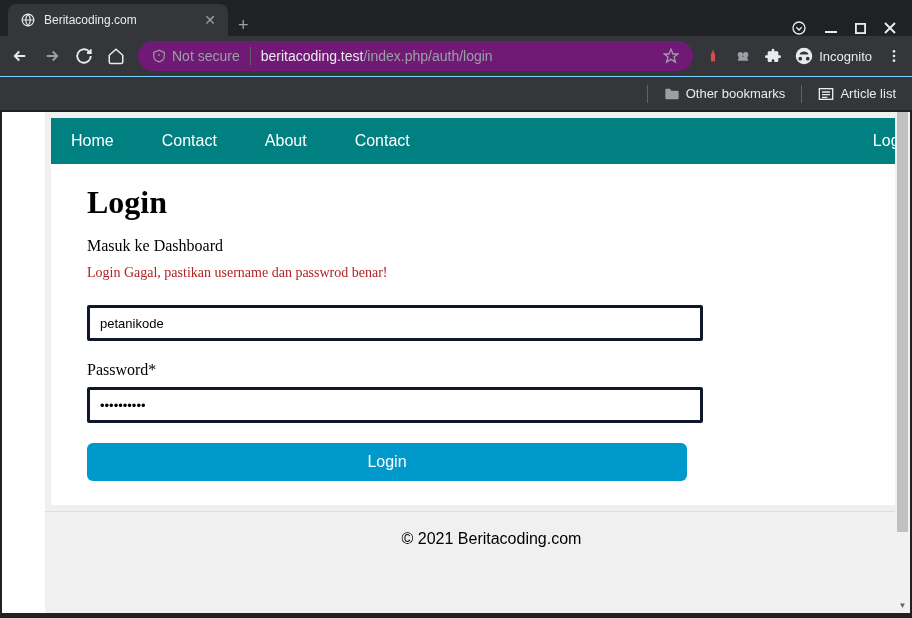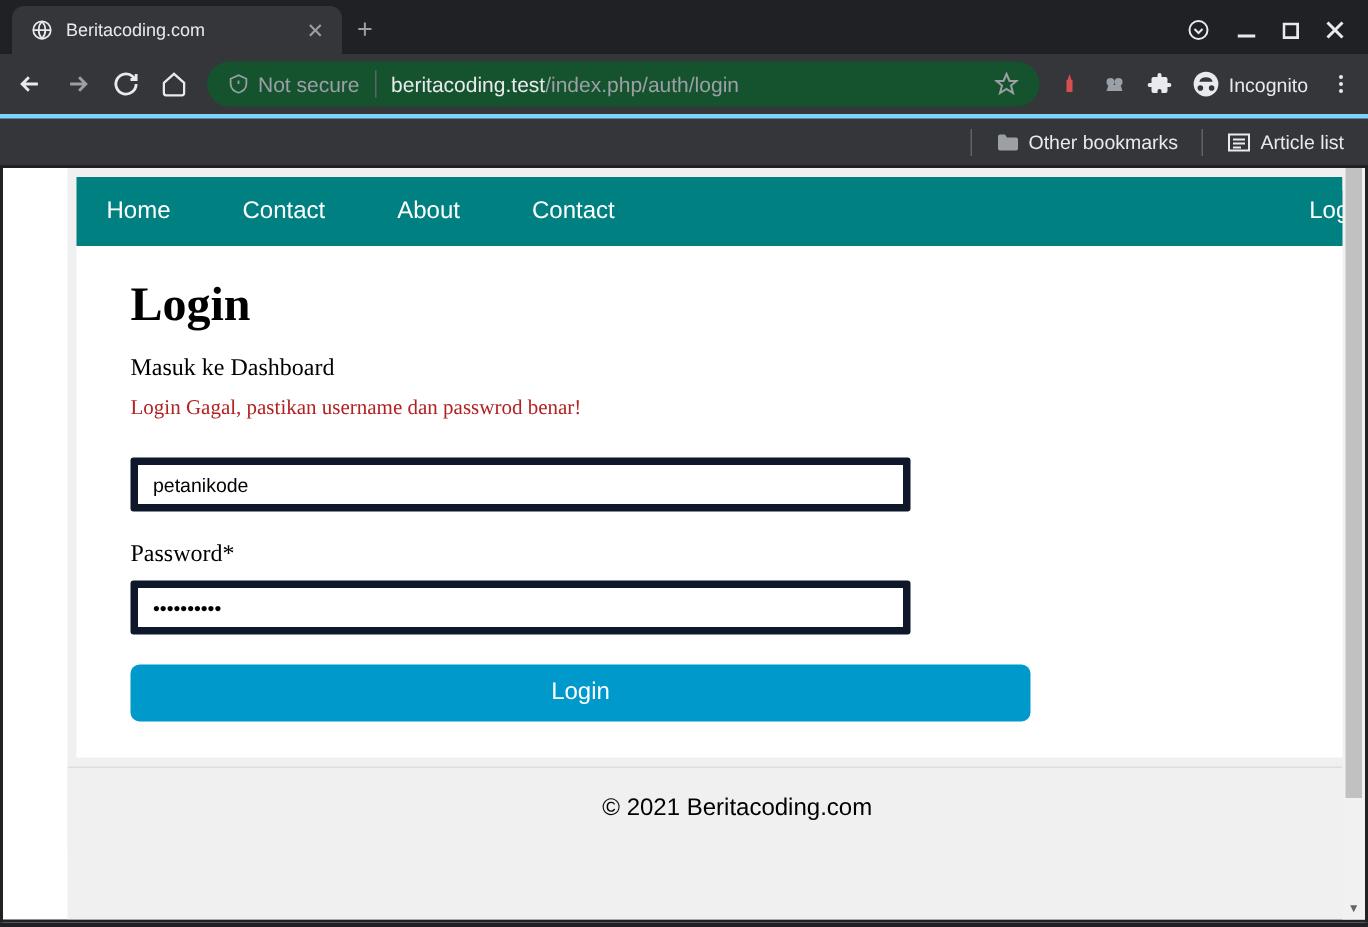--- a/index.html
+++ b/index.html
@@ -14,21 +14,21 @@
       height: 618px;
       overflow: hidden;
     }
     
     .browser-chrome {
       background: #202124;
       height: 112px;
     }
     .tab-bar {
       display: flex;
-      align-items: center;
+      align-items: flex-end;
       height: 36px;
       padding-left: 8px;
     }
     .tab {
       background: #35363a;
       color: #e8eaed;
       display: flex;
       align-items: center;
       padding: 0 12px;
       height: 32px;
@@ -90,21 +90,21 @@
       display: flex;
       align-items: center;
       justify-content: center;
       width: 20px;
     }
     .nav-btn.active {
       color: #e8eaed;
     }
     .url-bar {
       flex: 1;
-      background: #14532d;
+      background: #701a75;
       border-radius: 20px;
       height: 30px;
       display: flex;
       align-items: center;
       padding: 0 14px;
       gap: 10px;
       color: #9aa0a6;
       font-size: 14px;
     }
     .url-security {
@@ -143,21 +143,21 @@
     .bookmarks-bar {
       background: #35363a;
       height: 34px;
       display: flex;
       align-items: center;
       justify-content: flex-end;
       padding: 0 16px;
       gap: 16px;
       font-size: 13px;
       color: #e8eaed;
-      border-top: 3px solid #7dd3fc;
+      border-top: 1px solid #7dd3fc;
     }
     .bookmark-item {
       display: flex;
       align-items: center;
       gap: 6px;
       cursor: pointer;
     }
     .bookmark-divider {
       width: 1px;
       height: 18px;
@@ -260,23 +260,23 @@
       font-size: 14px;
       margin-bottom: 24px;
     }
     .form-label {
       font-family: "Times New Roman", serif;
       font-size: 16px;
       margin-bottom: 8px;
       display: block;
     }
     .form-input {
-      width: 520px;
+      width: 616px;
       height: 36px;
-      border: 5px solid #0f172a;
+      border: 3px solid #0f172a;
       padding: 0 10px;
       font-size: 13px;
       font-family: Arial, sans-serif;
       margin-bottom: 20px;
       border-radius: 2px;
     }
     .login-btn {
       width: 600px;
       height: 38px;
       background: #0099cc;

